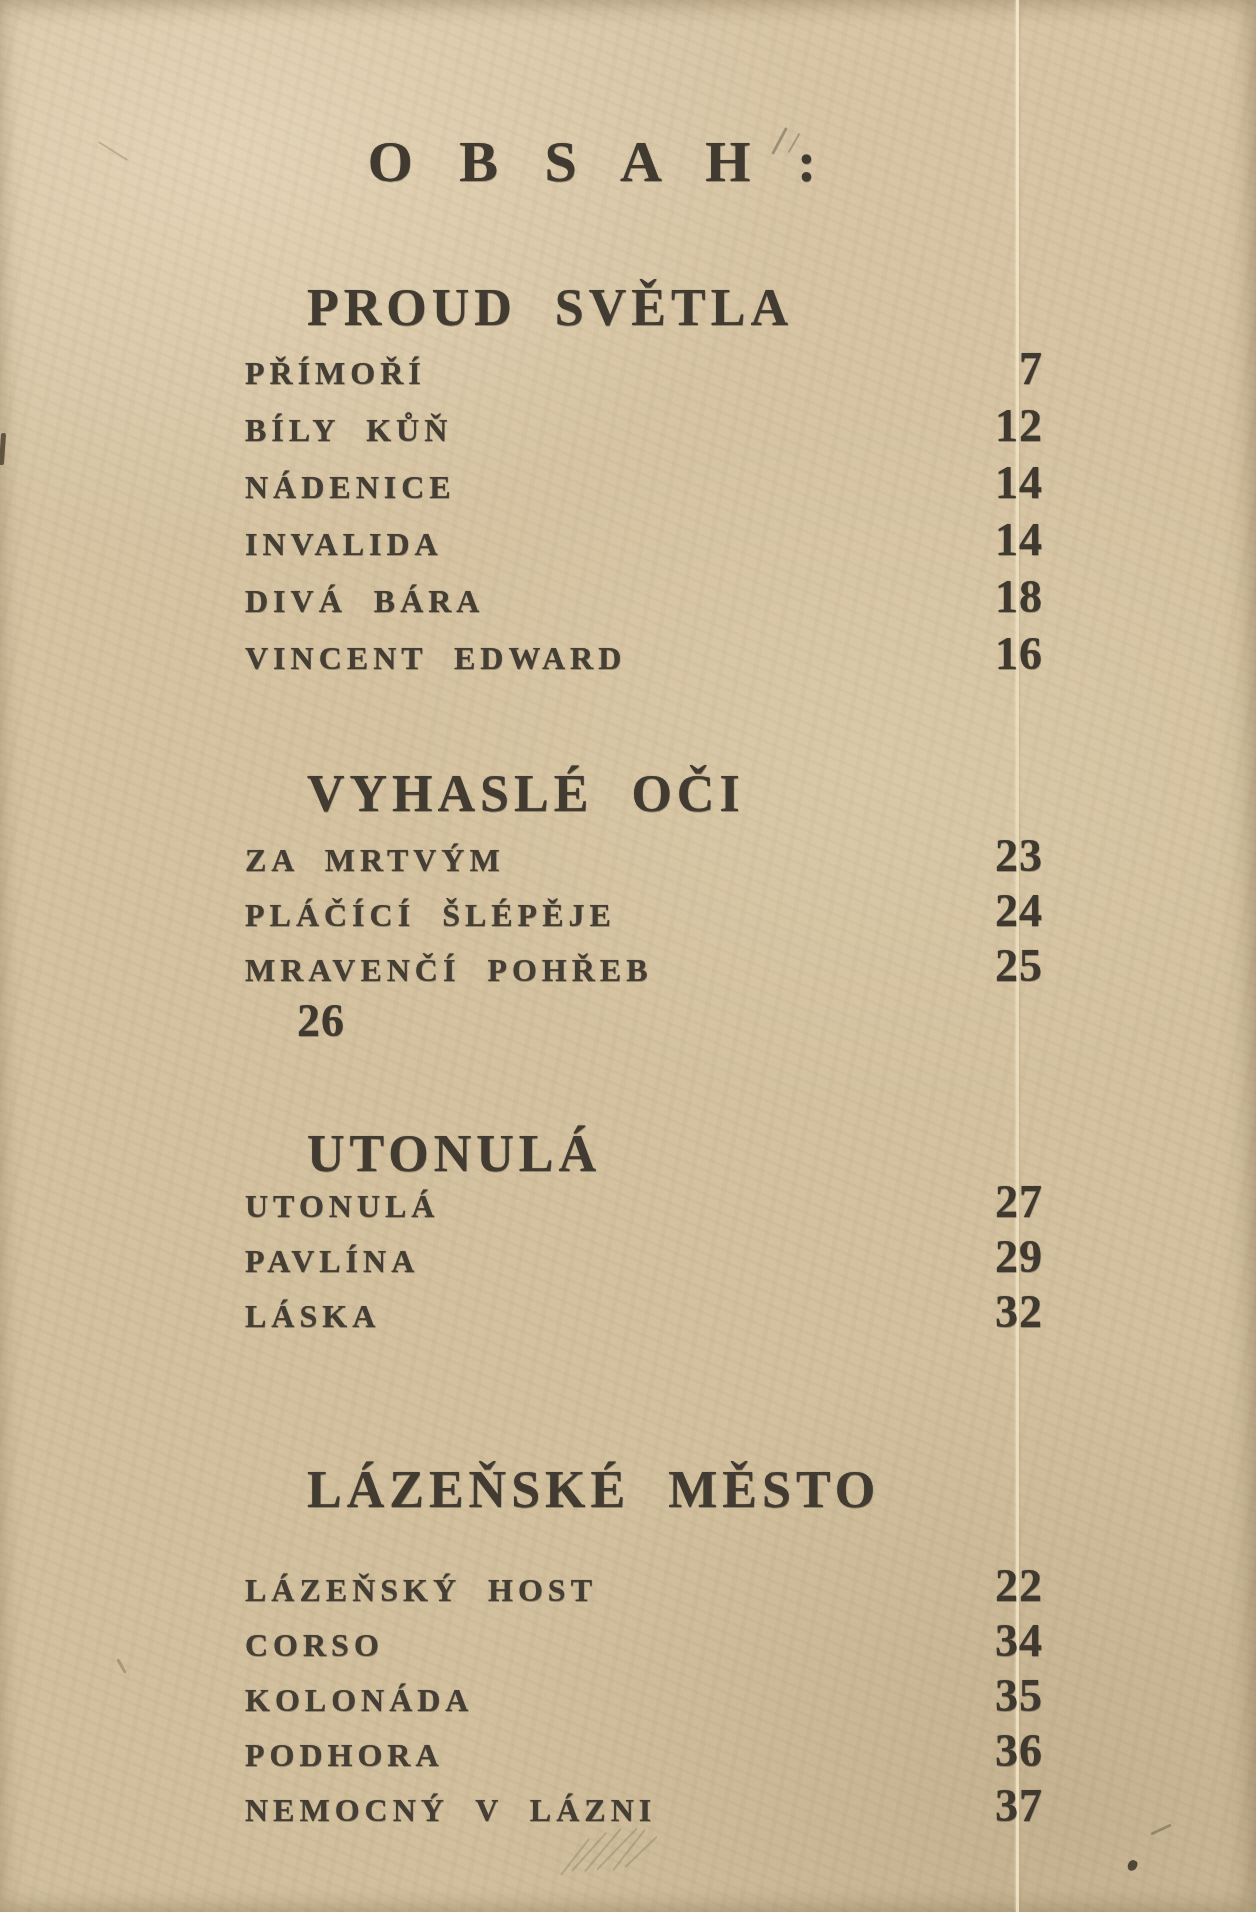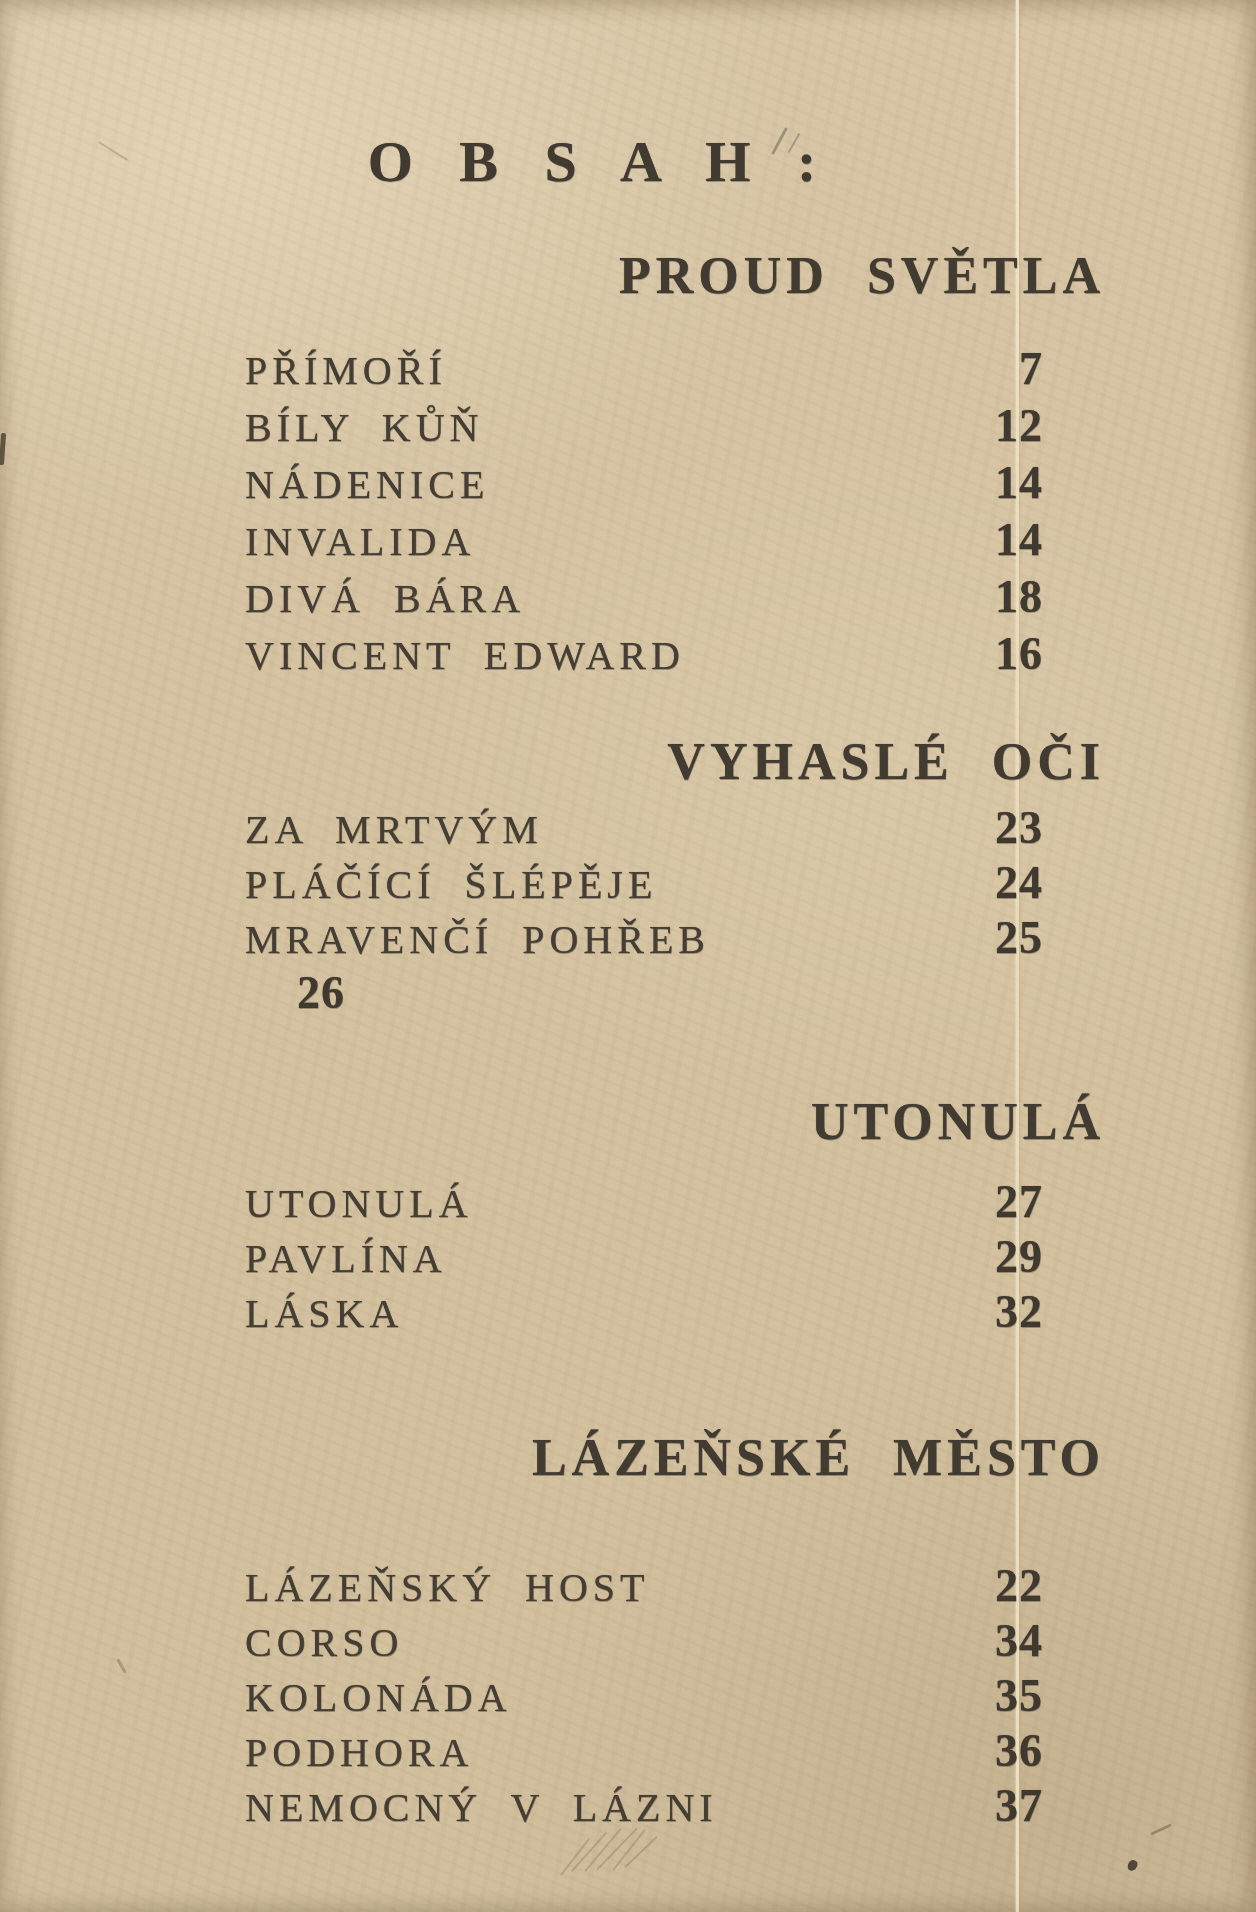--- a/index.html
+++ b/index.html
@@ -38,34 +38,35 @@
   .ink{ text-shadow:0 0 1px rgba(62,56,46,0.65), 0.5px 0.5px 0 rgba(62,56,46,0.35); }
 
   .doc-title{
     position:absolute;top:130px;left:0;width:1256px;
     text-align:center;transform:translateX(-28px);
     font-size:58px;font-weight:bold;letter-spacing:16px;line-height:64px;
     color:#403a30;
   }
   .sec-heading{
     position:absolute;left:245px;width:798px;
-    text-align:right;transform:translateX(62px);
+    text-align:left;transform:translateX(62px);
     font-size:52px;font-weight:bold;letter-spacing:5px;word-spacing:20px;line-height:60px;
     color:#413b31;
     white-space:nowrap;
+    margin-top:32px;
   }
   .h1{top:246px;} .h2{top:732px;} .h3{top:1092px;} .h4{top:1428px;}
 
   .entries{position:absolute;left:245px;width:798px;}
-  .g1{top:340px;} .g2{top:800px;} .g3{top:1174px;} .g4{top:1558px;}
+  .g1{top:340px;} .g2{top:828px;} .g3{top:1174px;} .g4{top:1558px;}
 
   .row{display:flex;justify-content:space-between;align-items:baseline;height:57px;line-height:57px;}
   .g2 .row,.g3 .row,.g4 .row{height:55px;line-height:55px;}
   .entry-title{
-    font-size:40px;font-weight:normal;letter-spacing:5px;word-spacing:14px;
+    font-size:32px;font-weight:bold;letter-spacing:5px;word-spacing:14px;
     color:#443e34;white-space:nowrap;
   }
   .entry-page{
     font-size:46px;font-weight:bold;letter-spacing:1px;
     color:#3f3930;text-align:right;min-width:100px;
   }
 
   
   .mark{position:absolute;pointer-events:none;}
   .mark-slash{left:778px;top:126px;width:3px;height:30px;background:rgba(110,100,82,0.55);transform:rotate(28deg);border-radius:2px;}

